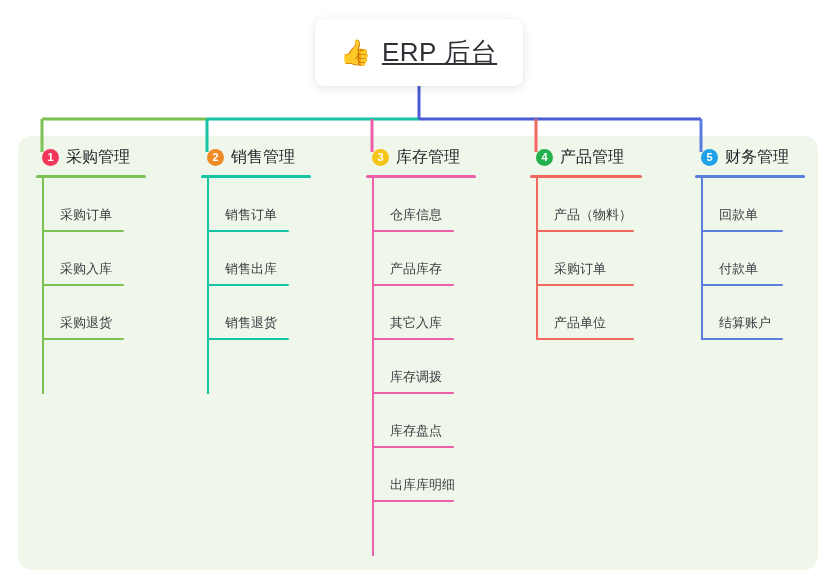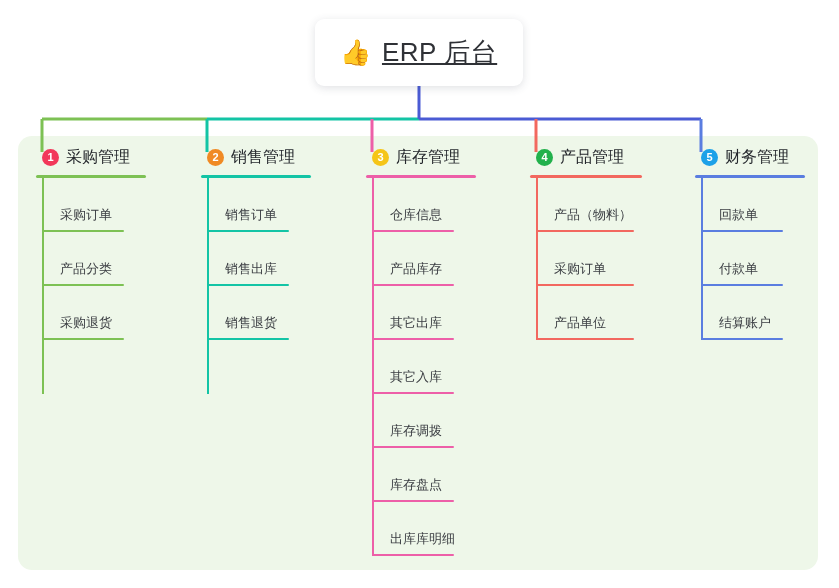--- a/index.html
+++ b/index.html
@@ -169,21 +169,21 @@
           <span class="col-title">采购管理</span>
         </div>
         <div class="head-rule" style="background: rgb(125, 193, 84); width: 110px;"></div>
         <div class="items">
           <div class="spine" style="background: rgb(125, 193, 84); height: 216px;"></div>
           <div class="leaf">
             <span class="leaf-text">采购订单</span>
             <div class="leaf-rule" style="background: rgb(125, 193, 84); width: 82px;"></div>
           </div>
           <div class="leaf">
-            <span class="leaf-text">产品分类</span>
+            <span class="leaf-text">采购入库</span>
             <div class="leaf-rule" style="background: rgb(125, 193, 84); width: 82px;"></div>
           </div>
           <div class="leaf">
             <span class="leaf-text">采购退货</span>
             <div class="leaf-rule" style="background: rgb(125, 193, 84); width: 82px;"></div>
           </div>
         </div>
       </div>
       <div class="column" style="left: 201px; width: 150px;">
         <div class="col-head">
@@ -217,24 +217,20 @@
           <div class="spine" style="background: rgb(237, 95, 168); height: 378px;"></div>
           <div class="leaf">
             <span class="leaf-text">仓库信息</span>
             <div class="leaf-rule" style="background: rgb(237, 95, 168); width: 82px;"></div>
           </div>
           <div class="leaf">
             <span class="leaf-text">产品库存</span>
             <div class="leaf-rule" style="background: rgb(237, 95, 168); width: 82px;"></div>
           </div>
           <div class="leaf">
-            <span class="leaf-text">其它出库</span>
-            <div class="leaf-rule" style="background: rgb(237, 95, 168); width: 82px;"></div>
-          </div>
-          <div class="leaf">
             <span class="leaf-text">其它入库</span>
             <div class="leaf-rule" style="background: rgb(237, 95, 168); width: 82px;"></div>
           </div>
           <div class="leaf">
             <span class="leaf-text">库存调拨</span>
             <div class="leaf-rule" style="background: rgb(237, 95, 168); width: 82px;"></div>
           </div>
           <div class="leaf">
             <span class="leaf-text">库存盘点</span>
             <div class="leaf-rule" style="background: rgb(237, 95, 168); width: 82px;"></div>

